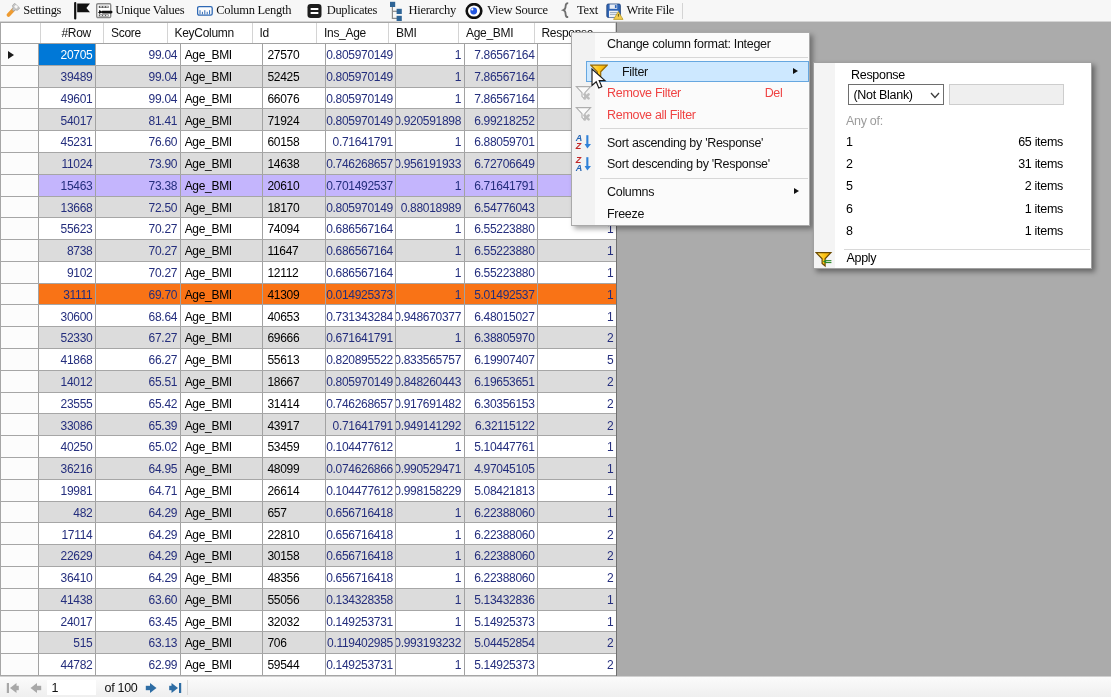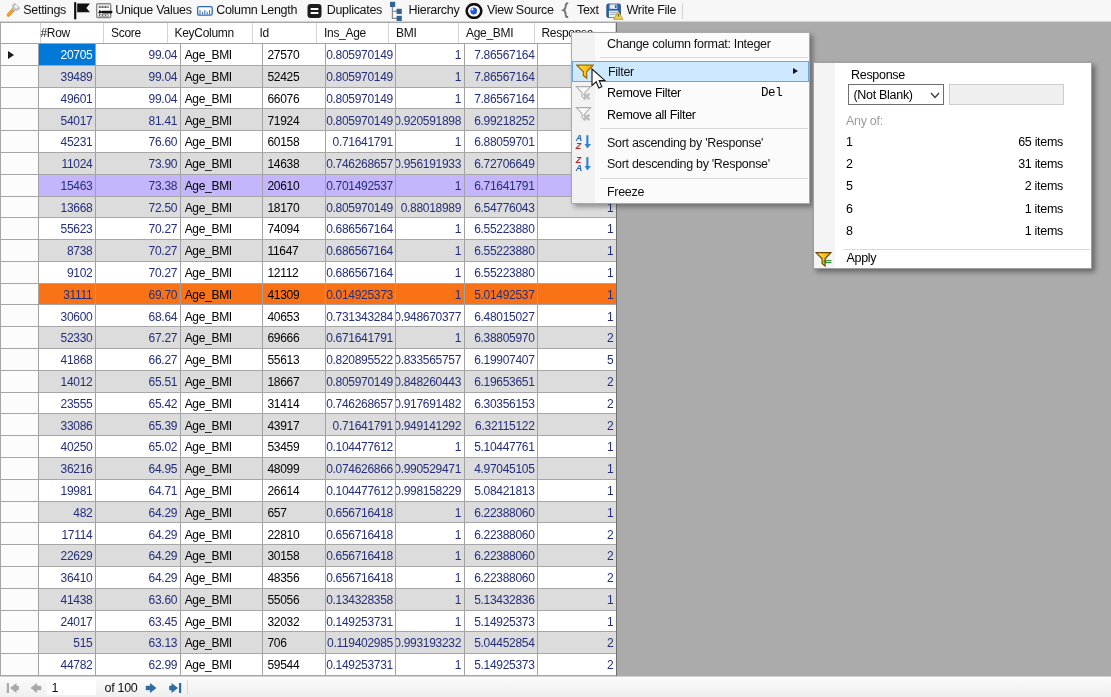--- a/index.html
+++ b/index.html
@@ -1,19 +1,19 @@
 <!DOCTYPE html>
 <html><head><meta charset="utf-8"><style>
 * { margin:0; padding:0; box-sizing:border-box; }
 html,body { width:1111px; height:697px; overflow:hidden; background:#ababab;
   font-family:"Liberation Sans", sans-serif; font-size:12px; letter-spacing:-0.3px; color:#000; }
 #toolbar { position:absolute; left:0; top:0; width:1111px; height:22px; background:#f7f7f7;
   border-bottom:1px solid #d4d4d4; }
 .tbi { position:absolute; }
-.tbl { position:absolute; top:2.5px; font-size:12.5px; color:#111; }
+.tbl { position:absolute; top:2.5px; font-size:12.5px; color:#111;font-family:Liberation Serif, serif; }
 #grid { position:absolute; left:0; top:22px; width:617px; height:654px; background:#fff;
   border-top:1px solid #a6a6a6; border-left:1px solid #a6a6a6; border-right:1.5px solid #6f6f6f; overflow:hidden; }
 #hdr { position:absolute; left:0; top:0; width:616px; height:21px; background:#fff;
   border-bottom:1px solid #a2a2a2; display:flex; }
 .h { height:100%; border-right:1px solid #d4d4d4; display:flex; align-items:center; font-size:12px; color:#111; }
 .row { position:absolute; left:0; height:21.79px; width:616px; display:flex;
   border-bottom:1px solid #a6a6a6; }
 .c { height:100%; border-right:1px solid #a2a2a2; display:flex; align-items:center; overflow:hidden; padding-top:1.5px; }
 .c0{width:39.5px;}
 .c1{width:58px;justify-content:flex-end;padding-right:2.5px;color:#242e7d;}
@@ -26,24 +26,24 @@
 .c8{width:81px;justify-content:flex-end;padding-right:2.5px;color:#242e7d;}
 .selcell { background:#0078d7; color:#fff !important; }
 .c0 { background:#fcfcfc; }
 .tri { display:block; margin-left:7px; width:0; height:0; border-left:6.5px solid #1a1a1a;
   border-top:4.8px solid transparent; border-bottom:4.8px solid transparent; }
 #menu { position:absolute; left:571px; top:32px; width:238.5px; background:#fbfbfb;
   border:1px solid #a9a9a9; box-shadow:3px 3px 5px rgba(0,0,0,0.35); }
 #menu .gut { position:absolute; left:0; top:0; bottom:0; width:23px; background:#f2f2f2; }
 .mi { position:relative; height:21.7px; display:flex; align-items:center; }
 .mtxt { position:absolute; left:35px; top:50%; transform:translateY(-50%); font-size:12.5px; color:#111; white-space:pre; }
-.mi.dis .mtxt, .mdel { color:#000000; }
-.mdel { position:absolute; right:26px; top:50%; transform:translateY(-50%); font-size:12.5px;font-family:Liberation Mono, monospace; }
+.mi.dis .mtxt, .mdel { color:#ef4444; }
+.mdel { position:absolute; right:26px; top:50%; transform:translateY(-50%); font-size:12.5px; }
 .mico { position:absolute; left:3px; top:50%; margin-top:-8.5px; width:19px; height:17px; }
-.mi.hi { background:#cde8ff; border:1px solid #66a7e0; }
+.mi.hi { background:#cde8ff; border:1px solid #66a7e0;margin-left:14px; }
 .marr { position:absolute; right:9.5px; top:50%; margin-top:-3.5px; width:0; height:0;
   border-left:5px solid #111; border-top:3.5px solid transparent; border-bottom:3.5px solid transparent; }
 .msep { height:6px; position:relative; }
 .msep:after { content:""; position:absolute; left:28px; right:1px; top:2.5px; height:1px; background:#d7d7d7; }
 #panel { position:absolute; left:813px; top:62px; width:279px; height:207px; background:#fff;
   border:1px solid #a0a0a0; box-shadow:3px 3px 5px rgba(0,0,0,0.4); }
 #panel .gut { position:absolute; left:0; top:0; bottom:0; width:21px; background:#f4f4f4; }
 .plbl { position:absolute; left:37px; top:5px; font-size:12.5px; }
 #combo { position:absolute; left:34px; top:20.5px; width:95.5px; height:21.5px; border:1px solid #6e6e6e;
   background:#fff; font-size:12.5px; line-height:20px; padding-left:4.5px; }
@@ -138,21 +138,21 @@
         <rect x="4" y="10.9" width="7.2" height="1" fill="#9fb0c4"></rect>
         <path d="M12.3 8.6 L17 16.4 L7.6 16.4 Z" fill="#f3cd4e" stroke="#b99a28" stroke-width="0.8"></path>
         <rect x="11.9" y="11" width="1" height="2.6" fill="#6b5a10"></rect>
       </svg></div>
     <div class="tbl" style="left:626.6px">Write File</div>
     <div style="position:absolute;left:682px;top:3px;width:1px;height:16px;background:#d4d4d4"></div>
   </div>
 <div id="grid">
   <div id="hdr">
       <div class="h" style="width:39.5px;padding-left:7px"></div>
-      <div class="h" style="width:63.5px;padding-left:0">#Row</div>
+      <div class="h" style="width:63.5px;padding-left:21px">#Row</div>
       <div class="h" style="width:63.5px;padding-left:7px">Score</div>
       <div class="h" style="width:85px;padding-left:7px">KeyColumn</div>
       <div class="h" style="width:64.5px;padding-left:7px">Id</div>
       <div class="h" style="width:72px;padding-left:7px">Ins_Age</div>
       <div class="h" style="width:70px;padding-left:7px">BMI</div>
       <div class="h" style="width:75.5px;padding-left:7px">Age_BMI</div>
       <div class="h" style="width:81px;padding-left:7px">Response</div>
     </div>
   <div class="row" style="top:21.00px;background:#ffffff">
       <div class="c c0">
@@ -531,20 +531,24 @@
       <span class="mico"><svg width="17" height="16" viewBox="0 0 17 16">
           <text x="0.8" y="7.4" font-family="Liberation Sans" font-size="9" font-weight="bold" font-style="italic" fill="#c22727">Z</text>
           <text x="0.8" y="15.4" font-family="Liberation Sans" font-size="9" font-weight="bold" font-style="italic" fill="#2465b4">A</text>
           <rect x="11.3" y="1.2" width="2.1" height="10" fill="#2f81d8"></rect>
           <path d="M9.6 10 H16 L12.35 14.6 Z" fill="#2f81d8"></path>
         </svg></span>
       <span class="mtxt">Sort descending by 'Response'</span>
     </div>
 <div class="msep"></div>
 <div class="mi">
+      <span class="mtxt">Columns</span>
+      <span class="marr"></span>
+    </div>
+<div class="mi">
       <span class="mtxt">Freeze</span>
     </div>
 </div>
 <div id="panel">
   <div class="gut"></div>
   <div class="plbl">Response</div>
   <div id="combo">(Not Blank)<svg width="10" height="9" viewBox="0 0 10 9">
         <path d="M1 2 L5 6.5 L9 2" fill="none" stroke="#3c3c3c" stroke-width="1.3"></path>
       </svg></div>
   <div id="dinput"></div>

